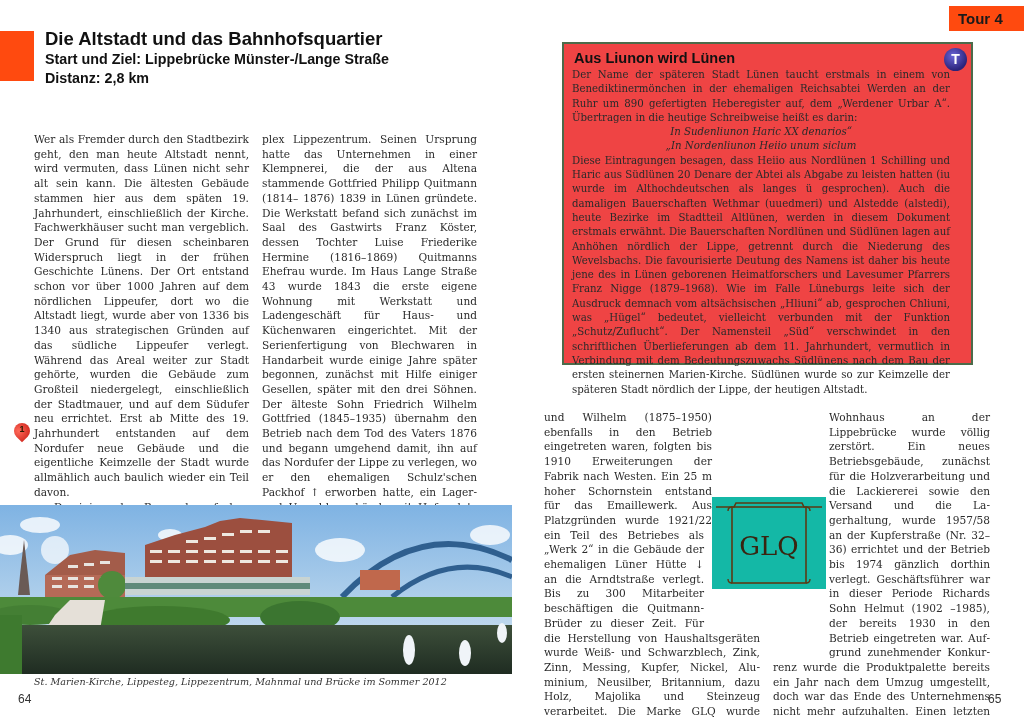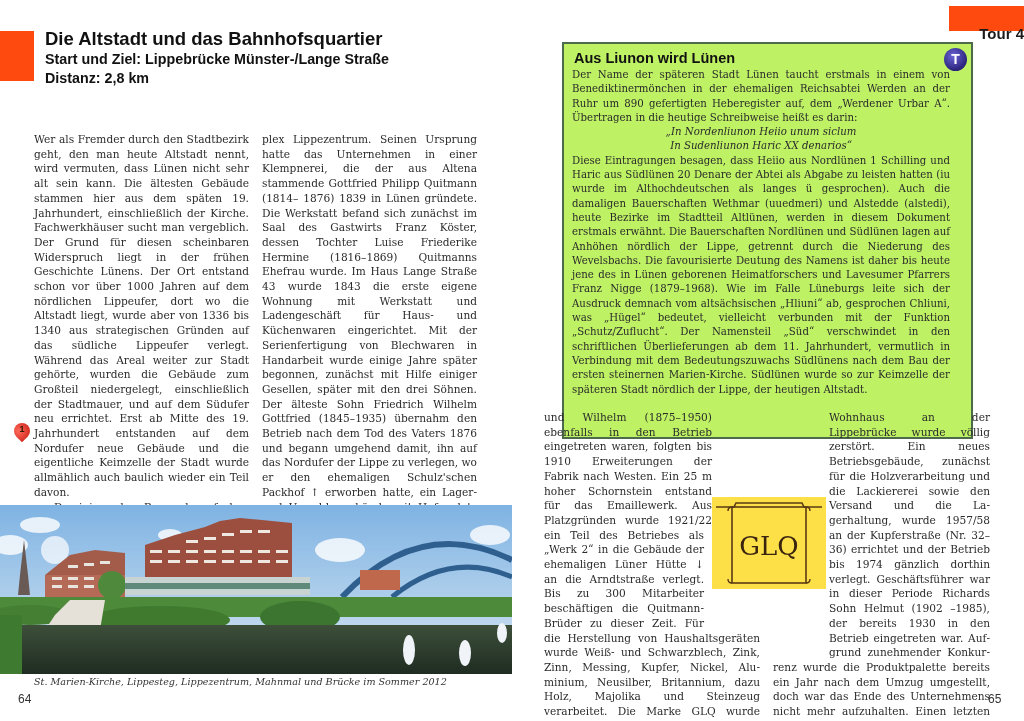--- a/index.html
+++ b/index.html
@@ -24,32 +24,32 @@
   .marker .pin { width: 16px; height: 16px; border-radius: 50% 50% 50% 0; transform: rotate(-45deg); background: radial-gradient(circle at 35% 35%, #ff6a5a, #c81a12); position: absolute; top: 0; left: 0; }
   .marker .num { position: absolute; left: 0; top: 1px; width: 16px; text-align: center; font-family: "Liberation Sans", sans-serif; font-size: 9px; font-weight: bold; color: #2a1a00; }
 
   .photo { position: absolute; left: 0; top: 505px; width: 512px; height: 169px; overflow: hidden; background: linear-gradient(#8fbde8 0%, #c9def0 45%, #dfe9f0 55%); }
   .photo svg { display: block; }
   .caption { position: absolute; left: 34px; top: 676px; font-style: italic; font-size: 9.6px; color: #333; }
   .pagenum { position: absolute; font-family: "Liberation Sans", sans-serif; font-size: 12px; color: #333; text-align: center; }
   .pn-left { left: 18px; top: 692px; }
   .pn-right { left: 988px; top: 692px; }
 
-  .tour-tab { position: absolute; left: 949px; top: 6px; width: 75px; height: 25px; background: #ff4a0f; font-family: "Liberation Sans", sans-serif; font-weight: bold; font-size: 15px; color: #1a1a1a; padding: 19px 0 0 9px; text-align: right; }
+  .tour-tab { position: absolute; left: 949px; top: 6px; width: 75px; height: 25px; background: #ff4a0f; font-family: "Liberation Sans", sans-serif; font-weight: bold; font-size: 15px; color: #1a1a1a; padding: 4px 0 0 9px; }
 
-  .box { position: absolute; left: 562px; top: 42px; width: 411px; height: 397px; background: #bef264; border: 2px solid #4c6b4a; padding: 4px 21px 0 8px; }
+  .box { position: absolute; left: 562px; top: 42px; width: 411px; height: 323px; background: #ef4444; border: 2px solid #4c6b4a; padding: 4px 21px 0 8px; }
   .box .box-title { font-family: "Liberation Sans", sans-serif; font-weight: bold; font-size: 14.5px; color: #111; line-height: 20px; margin-left: 2px; }
   .box .t-badge { position: absolute; right: 4px; top: 4px; width: 23px; height: 23px; border-radius: 50%; background: radial-gradient(circle at 40% 35%, #6a66d8, #2b237a 70%); color: #fff; font-family: "Liberation Sans", sans-serif; font-weight: bold; font-size: 14px; text-align: center; line-height: 23px; }
   .box .body { font-size: 10.2px; line-height: 14.3px; text-align: justify; color: #2a2a2a; }
   .box .quote { font-style: italic; text-align: center; }
 
   .col3 { left: 544px; top: 374px; width: 216px; }
   .col4 { left: 773px; top: 374px; width: 217px; }
 
-  .glq { position: absolute; left: 712px; top: 497px; width: 114px; height: 92px; background: #fde047; }
+  .glq { position: absolute; left: 712px; top: 497px; width: 114px; height: 92px; background: #14b8a6; }
   .glq svg { display: block; }
 </style>
 </head>
 <body>
 
 <div class="page page-left">
   <div class="orange-block"></div>
   <div class="header">
     <div class="title">Die Altstadt und das Bahnhofsquartier</div>
     <div class="sub">Start und Ziel: Lippebrücke Münster-/Lange Straße</div>
@@ -158,22 +158,22 @@
   <div class="pagenum pn-left">64</div>
 </div>
 
 <div class="tour-tab">Tour 4</div>
 
 <div class="box">
   <div class="box-title">Aus Liunon wird Lünen</div>
   <div class="t-badge">T</div>
   <div class="body">
     <p>Der Name der späteren Stadt Lünen taucht erstmals in einem von Benediktiner­mönchen in der ehemaligen Reichsabtei Werden an der Ruhr um 890 gefertigten Heberegister auf, dem „Werdener Urbar A“. Übertragen in die heutige Schreib­weise heißt es darin:</p>
+    <p class="quote">In Sudenliunon Haric XX denarios“</p>
     <p class="quote">„In Nordenliunon Heiio unum siclum</p>
-    <p class="quote">In Sudenliunon Haric XX denarios“</p>
     <p>Diese Eintragungen besagen, dass Heiio aus Nordlünen 1 Schilling und Haric aus Südlünen 20 Denare der Abtei als Abgabe zu leisten hatten (iu wurde im Alt­hochdeutschen als langes ü gesprochen). Auch die damaligen Bauerschaften Wethmar (uuedmeri) und Alstedde (alstedi), heute Bezirke im Stadtteil Alt­lünen, werden in diesem Dokument erstmals erwähnt. Die Bauerschaften Nord­lünen und Südlünen lagen auf Anhöhen nördlich der Lippe, getrennt durch die Niederung des Wevelsbachs. Die favourisierte Deutung des Namens ist daher bis heute jene des in Lünen geborenen Heimatforschers und Lavesumer Pfarrers Franz Nigge (1879–1968). Wie im Falle Lüneburgs leite sich der Ausdruck dem­nach vom altsächsischen „Hliuni“ ab, gesprochen Chliuni, was „Hügel“ bedeutet, vielleicht verbunden mit der Funktion „Schutz/Zuflucht“. Der Namensteil „Süd“ verschwindet in den schriftlichen Überlieferungen ab dem 11. Jahrhundert, ver­mutlich in Verbindung mit dem Bedeutungszuwachs Südlünens nach dem Bau der ersten steinernen Marien-Kirche. Südlünen wurde so zur Keimzelle der späteren Stadt nördlich der Lippe, der heutigen Altstadt.</p>
   </div>
 </div>
 
 <div class="col col3">
   <div style="float:right;width:48px;height:126px;clear:right;"></div>
   <div style="float:right;width:56px;height:90px;clear:right;margin-top:0;"></div>
   <p>und Wilhelm (1875–1950) ebenfalls in den Betrieb eingetreten waren, folgten bis 1910 Erweiterungen der Fabrik nach Westen. Ein 25 m hoher Schornstein entstand für das Emaillewerk. Aus Platzgründen wurde 1921/22 ein Teil des Betriebes als „Werk 2“ in die Gebäude der ehemaligen Lüner Hüt­te ↓ an die Arndtstraße verlegt. Bis zu 300 Mitarbeiter beschäftigen die Quitmann-Brüder zu dieser Zeit. Für die Herstellung von Haushaltsgeräten wurde Weiß- und Schwarzblech, Zink, Zinn, Messing, Kupfer, Nickel, Alu­minium, Neusilber, Britanni­um, dazu Holz, Majolika und Steinzeug verarbeitet. Die Marke GLQ wurde gleich doppelt ausge­schrieben mit „Gute Qualität liefert Gott­fried Quitmann Lünen“.</p>
 
 </div>

